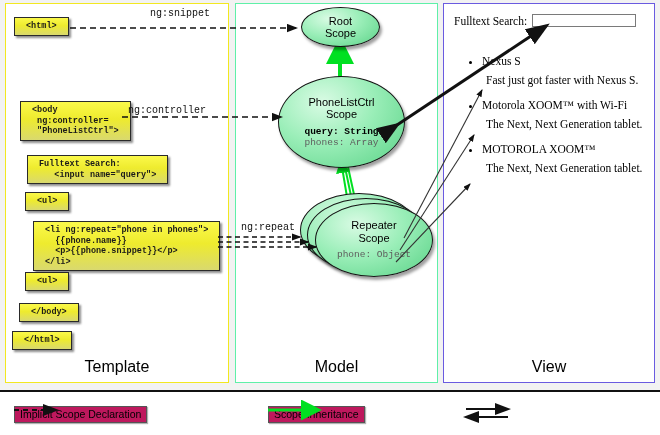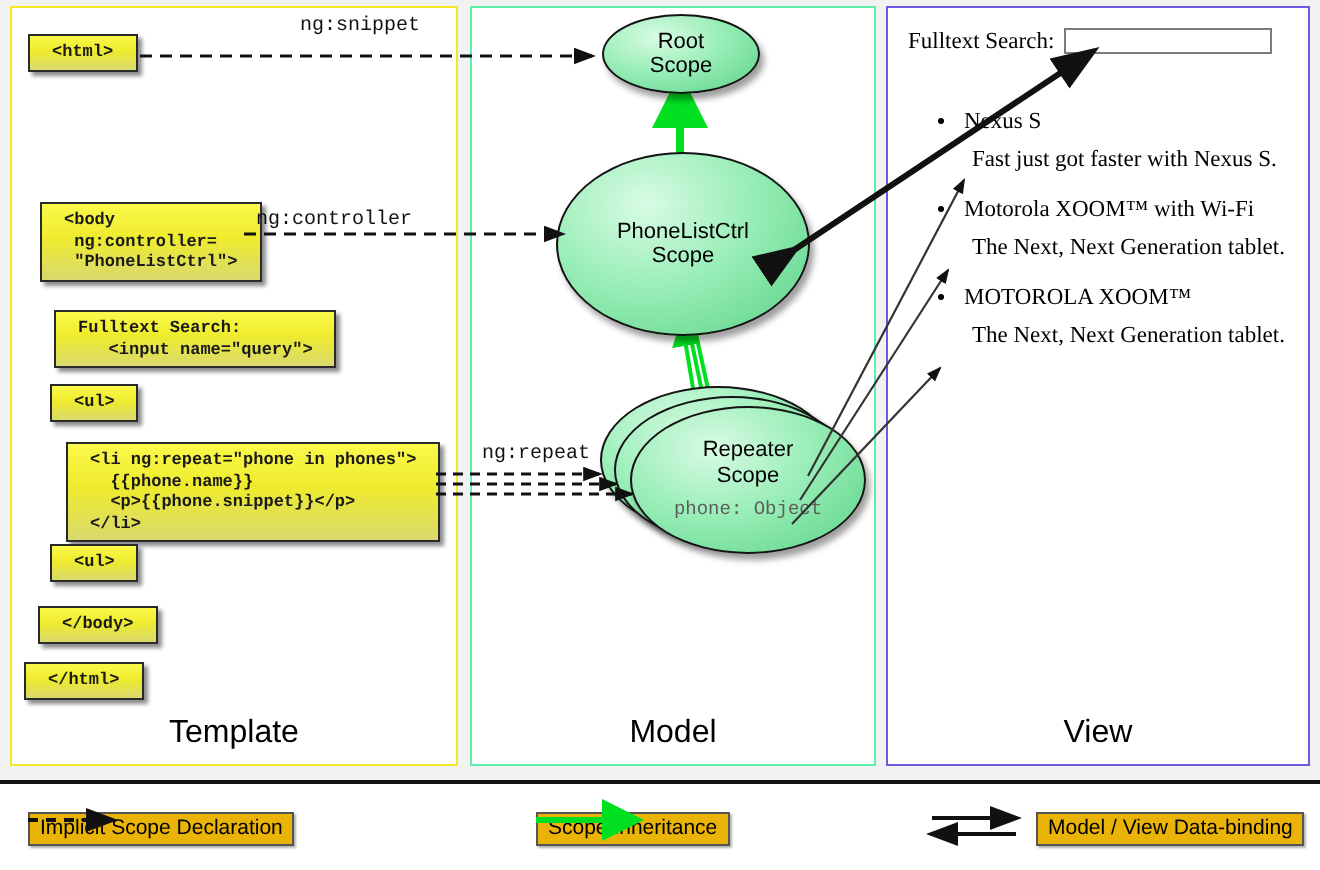--- a/index.html
+++ b/index.html
@@ -94,21 +94,21 @@
 
   
   .legend{
     position:absolute;left:0;top:390px;width:660px;height:45px;
     background:#ffffff;
     border-top:2.5px solid #111;
   }
   .legend-item{position:absolute;display:flex;align-items:center;height:20px;}
   .legend-label{
     border:1.5px solid #555;
-    background:#eab308;
+    background:#be185d;
     box-shadow:1px 1px 1px rgba(0,0,0,0.3);
     font-size:10.5px;
     padding:1.5px 5px;
     color:#000;
     white-space:nowrap;
     font-family:"Liberation Sans", sans-serif;
   }
   svg{position:absolute;left:0;top:0;overflow:visible;}
 </style>
 </head>
@@ -172,20 +172,24 @@
       <div class="ell-title">
         <span>Root</span><br>
         <span>Scope</span>
       </div>
     </div>
 
     <div class="ellipse" style="left:278px;top:76px;width:127px;height:92px;">
       <div class="ell-title">
         <span>PhoneListCtrl</span><br>
         <span>Scope</span>
+      </div>
+      <div class="ell-props">
+        <div class="prop-strong">query: String</div>
+        <div class="prop-dim">phones: Array</div>
       </div>
     </div>
 
     <div class="ellipse" style="left:300px;top:193px;width:118px;height:74px;"></div>
     <div class="ellipse" style="left:307px;top:198px;width:118px;height:74px;"></div>
     <div class="ellipse" style="left:315px;top:203px;width:118px;height:74px;">
       <div class="ell-title">
         <span>Repeater</span><br>
         <span>Scope</span>
       </div>
@@ -255,18 +259,17 @@
         <line x1="0" y1="6" x2="42" y2="6" stroke="#00e021" stroke-width="3" marker-end="url(#grn)"></line>
       </svg>
       <span class="legend-label">Scope Inheritance</span>
     </div>
 
     <div class="legend-item" style="left:466px;top:12px;">
       <svg width="52" height="18" style="position:relative;">
         <line x1="0" y1="4" x2="42" y2="4" stroke="#111" stroke-width="2" marker-end="url(#blk)"></line>
         <line x1="42" y1="12" x2="0" y2="12" stroke="#111" stroke-width="2" marker-end="url(#blk)"></line>
       </svg>
-      <span class="legend-label">Model / View Data-binding</span>
     </div>
 
   </div>
 
 </div>
 
 </body></html>

